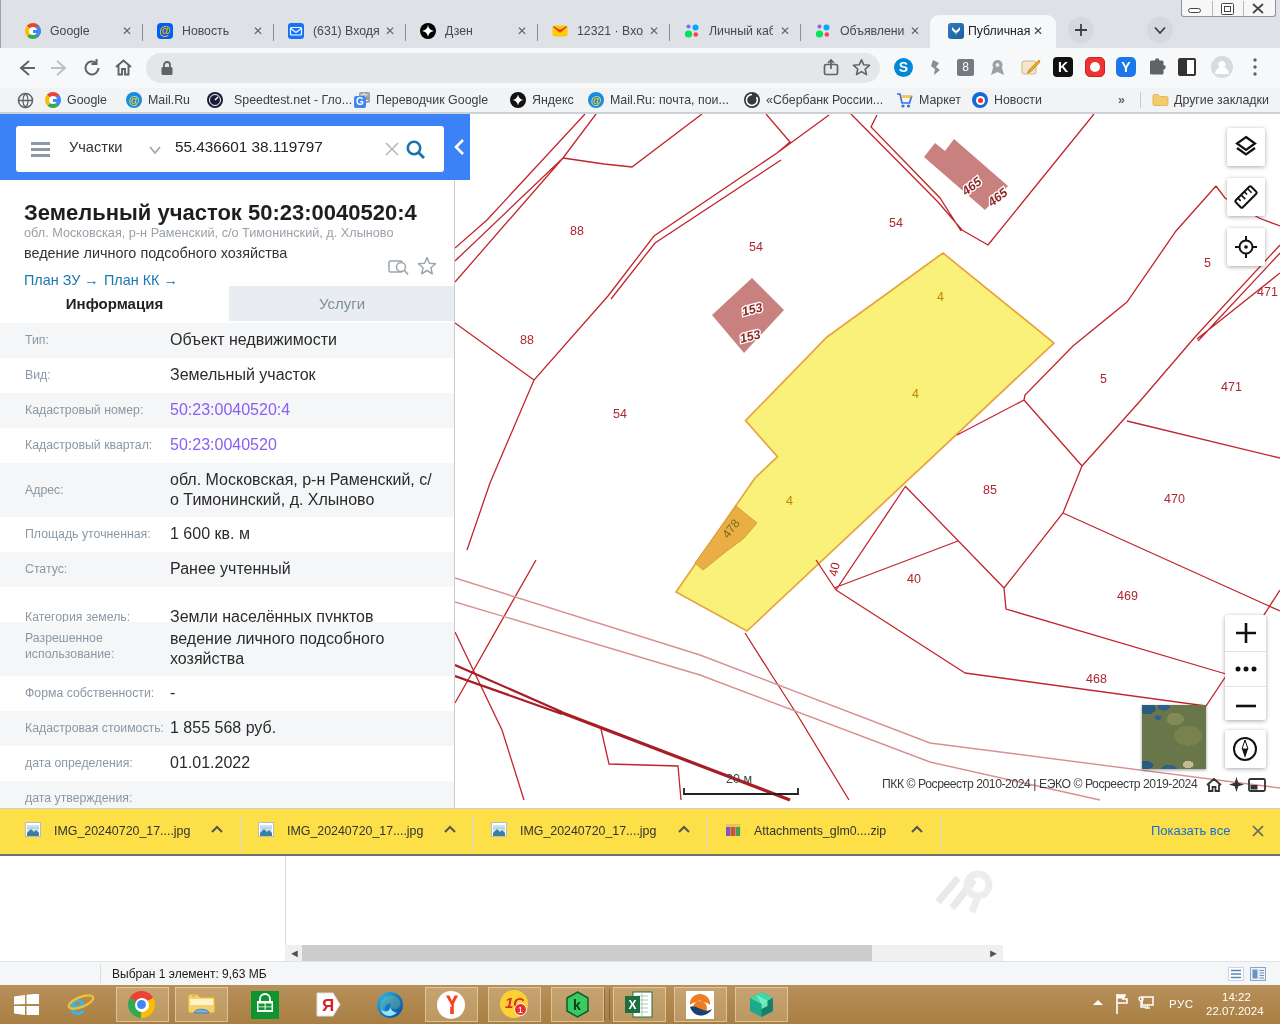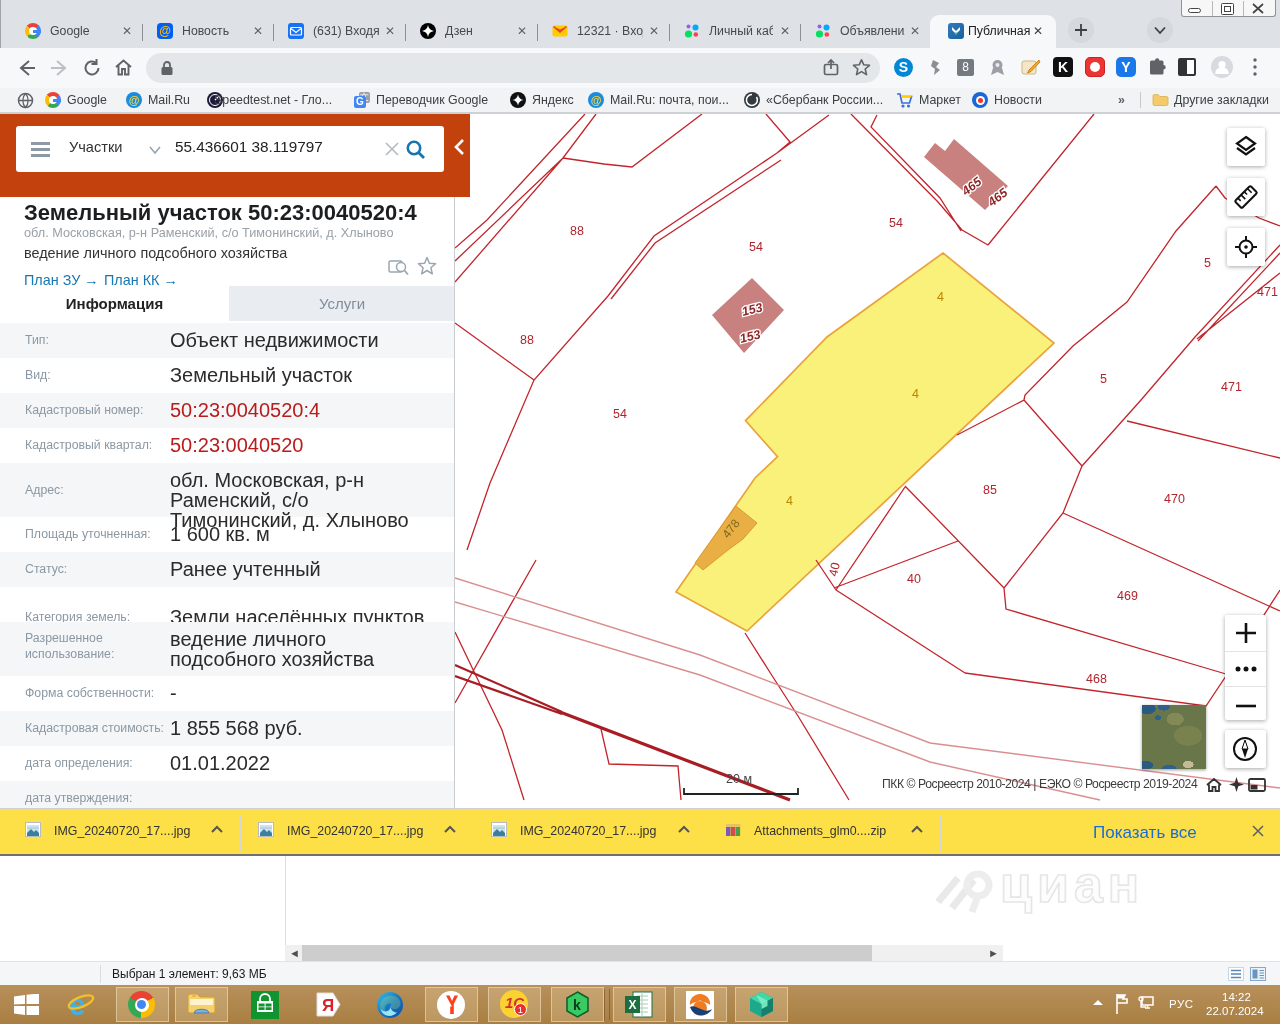--- a/index.html
+++ b/index.html
@@ -14,35 +14,35 @@
 .favi{top:8px;width:16px;height:16px}
 #toolbar{left:0;top:48px;width:1280px;height:40px;background:#f7f8f9}
 #omni{left:146px;top:53px;width:734px;height:30px;background:#e4e7ea;border-radius:15px}
 #urltxt{left:182px;top:60.5px;font-size:14.2px;color:#202124;letter-spacing:-0.22px;white-space:nowrap}
 #bookbar{left:0;top:88px;width:1280px;height:24px;background:#f1f3f4}
 .bktxt{top:93px;font-size:12.4px;color:#3c4043;white-space:nowrap}
 #contentline{left:0;top:112px;width:1280px;height:2px;background:#cdd0d4}
 
 #map{left:455px;top:114px;width:825px;height:694px;background:#fff;overflow:hidden}
 #panel{left:0;top:114px;width:455px;height:694px;background:#fff;border-right:1px solid #c9ccd0;overflow:hidden}
-#bluehead{left:0;top:114px;width:470px;height:83px;background:#c2410c}
+#bluehead{left:0;top:114px;width:470px;height:66px;background:#3b82f6}
 #searchbox{left:16px;top:12px;width:428px;height:46px;background:#fff;border-radius:3px}
 .hbar{left:15px;width:19px;height:3px;background:#8d9aa5}
 #ptitle{left:24px;top:86px;font-size:22px;font-weight:bold;color:#1c1e21}
 #paddr{left:24px;top:112px;font-size:12.7px;color:#99a1a8}
 #puse{left:24px;top:131px;font-size:14.4px;color:#333}
 .plink{top:158px;font-size:14.4px;color:#1878b4}
 #ptabs{left:0;top:172px;width:455px;height:35px}
 #ptab2{left:229px;top:0;width:226px;height:35px;background:#e9edf1;color:#7f8e9b;font-size:15px;text-align:center;line-height:35px}
 #ptab1{left:0;top:0;width:229px;height:35px;color:#222;font-weight:bold;font-size:15px;text-align:center;line-height:35px}
 .prow{left:0;width:455px}
 .prow.g{background:#f4f6f8}
 .plab{left:25px;font-size:12.3px;color:#8b98a4;line-height:16px}
-.pval{left:170px;font-size:20px;color:#2b2b2b;line-height:20px}
-.pval.blue{color:#b91c1c}
+.pval{left:170px;font-size:16px;color:#2b2b2b;line-height:20px}
+.pval.blue{color:#8b5cf6}
 
 #dlbar{left:0;top:808px;width:1280px;height:48px;background:#fde047;border-top:1px solid #cfcfcf;border-bottom:2px solid #6f6f6f}
 .dlsep{top:6px;width:1px;height:36px;background:#d8d8d8}
 .dltxt{top:15px;font-size:12.4px;color:#333;white-space:nowrap}
 .dlchev{top:14px;width:14px;height:14px}
 
 #expl{left:0;top:856px;width:1280px;height:129px;background:#fff}
 #vdiv{left:285px;top:0;width:1px;height:90px;background:#dcdcdc}
 #hscroll{left:285px;top:89px;width:718px;height:17px;background:#f0f0f0}
 #hthumb{left:17px;top:0;width:570px;height:17px;background:#cdcdcd}
@@ -233,21 +233,21 @@
         <div class="abs" style="left:4px;top:4px;width:8px;height:8px;background:#fff;border-radius:50%"></div>
         <div class="abs" style="left:8px;top:6.5px;width:8px;height:3px;background:#4285f4"></div>
       </div>
     <div class="abs bktxt" style="left:67px">Google</div>
     <div class="abs" style="left:126px;top:92px;width:16px;height:16px;border-radius:50%;background:#168de2;color:#ffd639;font-size:11px;font-weight:bold;text-align:center;line-height:16px">@</div>
     <div class="abs bktxt" style="left:148px">Mail.Ru</div>
     <div class="abs" style="left:207px;top:92px;width:16px;height:16px;border-radius:50%;background:#1b1b38"><svg width="16" height="16">
           <circle cx="8" cy="8" r="5.5" fill="none" stroke="#fff" stroke-width="1"></circle>
           <path d="M8 8 L11 5" stroke="#fff" stroke-width="1.4"></path>
         </svg></div>
-    <div class="abs bktxt" style="left:214px">Speedtest.net - Гло...</div>
+    <div class="abs bktxt" style="left:234px">Speedtest.net - Гло...</div>
     <div class="abs" style="left:354px;top:92px;width:16px;height:16px">
         <div class="abs" style="left:5px;top:0;width:11px;height:11px;background:#9aa0a6;border-radius:2px;color:#fff;font-size:9px;text-align:center;line-height:11px">文</div>
         <div class="abs" style="left:0;top:4px;width:12px;height:12px;background:#4285f4;border-radius:2px;color:#fff;font-size:10px;font-weight:bold;text-align:center;line-height:12px">G</div>
       </div>
     <div class="abs bktxt" style="left:376px">Переводчик Google</div>
     <div class="abs" style="left:510px;top:92px;width:16px;height:16px;border-radius:50%;background:#111"><svg width="16" height="16">
           <path d="M8 2.5 C8.35 5.3 10.7 7.65 13.5 8 C10.7 8.35 8.35 10.7 8 13.5 C7.65 10.7 5.3 8.35 2.5 8 C5.3 7.65 7.65 5.3 8 2.5 Z" fill="#fff"></path>
         </svg></div>
     <div class="abs bktxt" style="left:532px">Яндекс</div>
     <div class="abs" style="left:588px;top:92px;width:16px;height:16px;border-radius:50%;background:#168de2;color:#ffd639;font-size:11px;font-weight:bold;text-align:center;line-height:16px">@</div>
@@ -536,35 +536,34 @@
     <div class="abs" style="left:725px;top:13px;width:16px;height:16px"><svg width="16" height="16">
           <rect x="1" y="2" width="4.5" height="12" fill="#7a5ab8"></rect>
           <rect x="5.8" y="2" width="4.5" height="12" fill="#d84a42"></rect>
           <rect x="10.6" y="2" width="4.5" height="12" fill="#4a9e4f"></rect>
           <rect x="1" y="2" width="14" height="3" fill="#e8c06a"></rect>
         </svg></div>
     <div class="abs dltxt" style="left:754px">Attachments_glm0....zip</div>
     <svg class="abs dlchev" style="left:910px">
         <path d="M2 9 L7 4 L12 9" fill="none" stroke="#555" stroke-width="2"></path>
       </svg>
-    <div class="abs" style="left:1093px;top:14px;font-size:17px;color:#1a6bd8">Показать все</div>
+    <div class="abs" style="left:1151px;top:14px;font-size:13px;color:#1a6bd8">Показать все</div>
     <svg class="abs" style="left:1251px;top:15px" width="14" height="14">
         <path d="M2 2 L12 12 M12 2 L2 12" stroke="#5f6368" stroke-width="1.6"></path>
       </svg>
   </div>
   <div class="abs" id="expl">
     <div class="abs" id="vdiv"></div>
     <svg class="abs" style="left:930px;top:4px" width="70" height="60">
         <g stroke="#e9e9e9" stroke-width="7" fill="none">
           <path d="M8 42 L28 18"></path>
           <path d="M22 48 L44 20"></path>
         </g>
         <path d="M48 14 a11 11 0 1 1 -0.1 0 M48 36 L42 52" fill="none" stroke="#ededed" stroke-width="7"></path>
       </svg>
-    <div class="abs" id="wm">циан</div>
     <div class="abs" id="hscroll">
         <div class="abs" id="hthumb"></div>
       <div class="abs scrarr" style="left:4px">◄</div>
         <div class="abs scrarr" style="left:703px">►</div>
       </div>
     <div class="abs" id="statusbar">
       <div class="abs" style="left:8px;top:22px;font-size:12px;color:#8b5cf6">Элементов: 19</div>
       <div class="abs" style="left:100px;top:3px;width:1px;height:18px;background:#dcdcdc"></div>
       <div class="abs" style="left:112px;top:5px;font-size:12px;color:#1a1a1a">Выбран 1 элемент: 9,63 МБ</div>
       <svg class="abs" style="left:1228px;top:5px" width="16" height="14">

